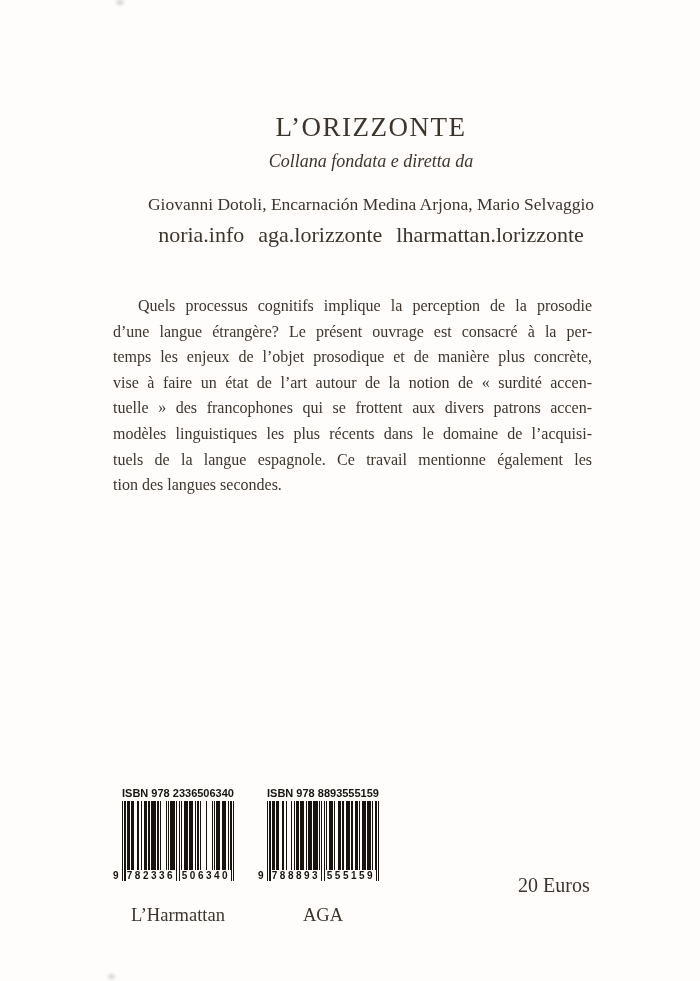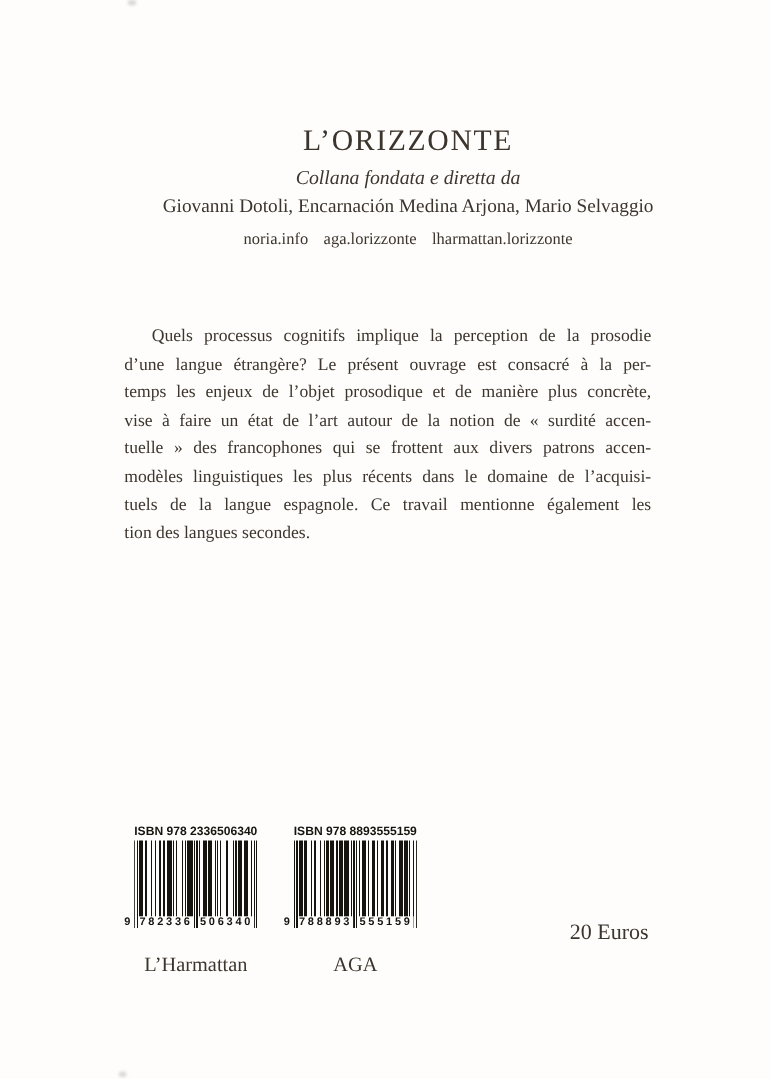--- a/index.html
+++ b/index.html
@@ -40,24 +40,24 @@
   }
   .series-subtitle {
     font-style: italic;
     font-size: 18px;
     line-height: 25px;
     margin-top: 5px;
   }
   .series-directors {
     font-size: 17.5px;
     line-height: 24px;
-    margin-top: 1px;
+    margin-top: 18px;
   }
   .series-links {
-    font-size: 15px;
+    font-size: 22px;
     line-height: 24px;
     margin-top: 7px;
   }
   .series-links .link-item { margin: 0 7px; }
 
   
   .blurb {
     position: absolute;
     top: 293px;
     left: 113px;
@@ -72,21 +72,21 @@
     height: 25.6px;
     overflow: hidden;
     white-space: normal;
   }
   .blurb-line:first-child { text-indent: 25px; }
   .blurb-line:last-child { text-align-last: left; }
 
   
   .footer {
     position: absolute;
-    top: 742px;
+    top: 779px;
     left: 0;
     right: 0;
     height: 140px;
   }
   .barcode {
     position: absolute;
     top: 0;
     width: 130px;
     padding-top: 8px;
     text-align: center;

